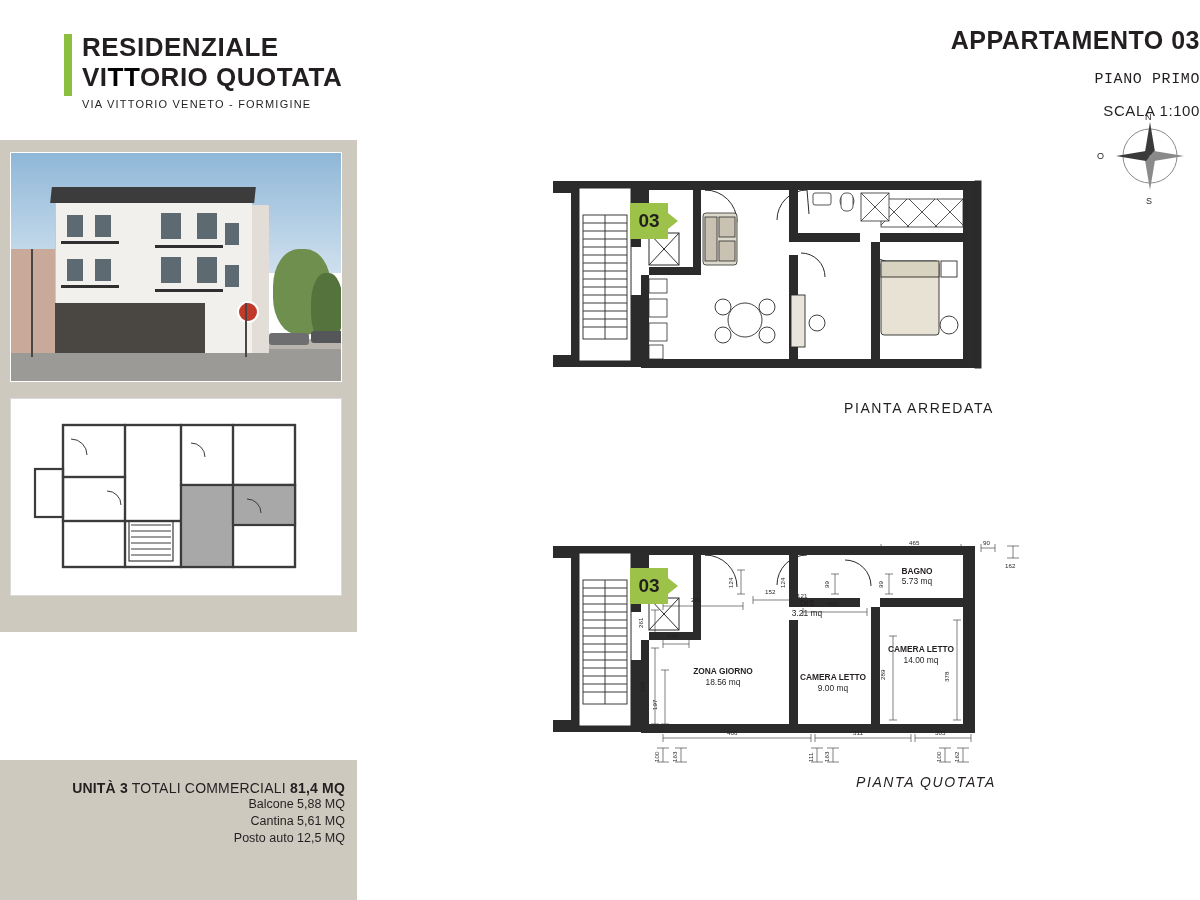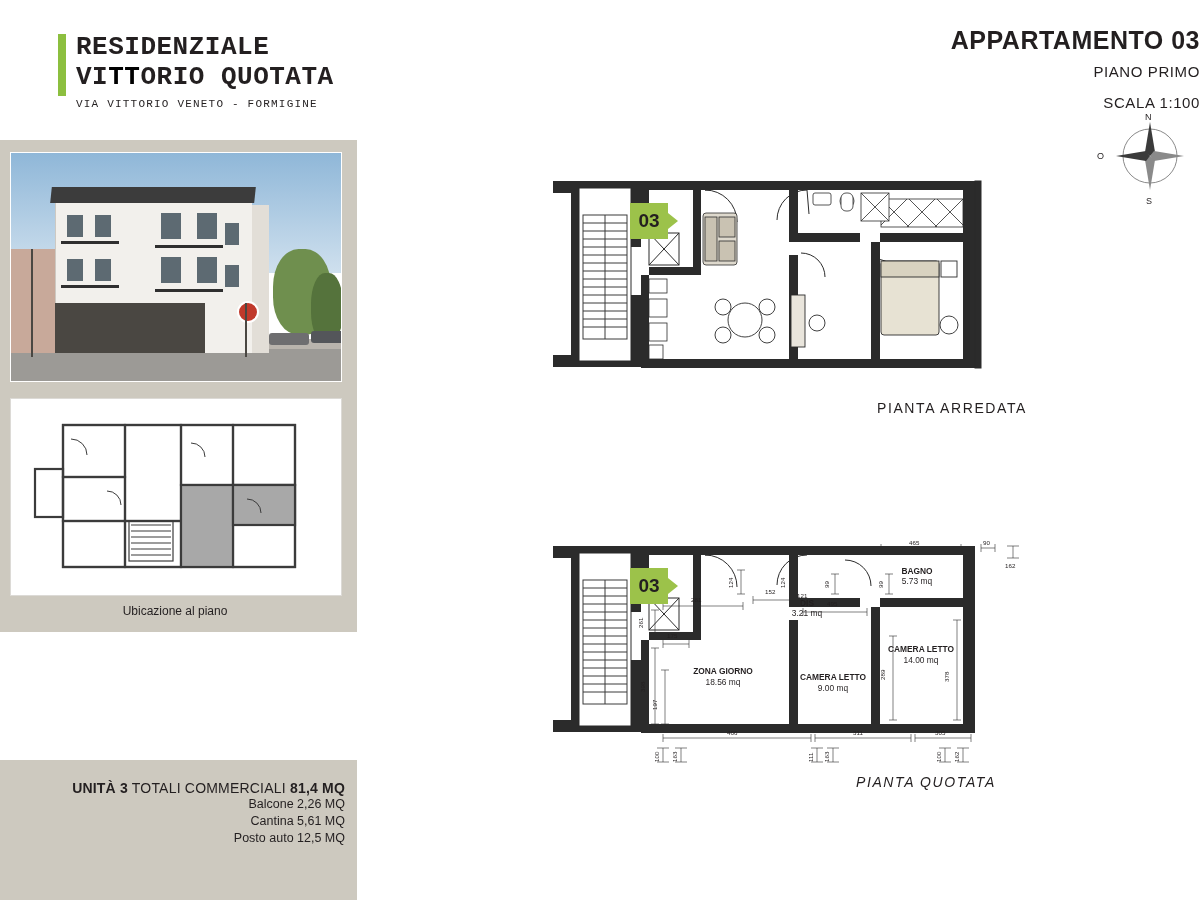--- a/index.html
+++ b/index.html
@@ -17,21 +17,21 @@
     position:absolute;left:0;top:0;width:357px;height:632px;
     background:#cdc9bf;
   }
   .left-band-bottom{
     position:absolute;left:0;top:760px;width:357px;height:140px;
     background:#cdc9bf;
   }
   .logo-box{
     position:absolute;left:0;top:0;width:357px;height:140px;background:#ffffff;
   }
-  .logo-inner{position:absolute;left:58px;top:32px;font-family:Liberation Mono, monospace;}
+  .logo-inner{position:absolute;left:64px;top:32px;}
   .logo-bar{
     position:absolute;left:0px;top:2px;width:8px;height:62px;background:#8cbf3f;
   }
   .logo-l1{
     font-size:26px;font-weight:bold;letter-spacing:0.5px;line-height:30px;
     margin-left:18px;color:#231f20;
   }
   .logo-l2{
     font-size:26px;font-weight:bold;letter-spacing:0.5px;line-height:30px;
     margin-left:18px;color:#231f20;
@@ -88,29 +88,29 @@
     position:absolute;left:0;top:780px;width:345px;text-align:right;
   }
   .unit-title{font-size:14px;letter-spacing:0.2px;}
   .unit-title b{font-weight:bold;}
   .unit-line{font-size:12.5px;line-height:17px;}
   
   .head{
     position:absolute;right:0px;top:26px;text-align:right;
   }
   .head-title{font-size:25px;font-weight:bold;letter-spacing:0.5px;}
-  .head-sub{font-size:15px;letter-spacing:0.6px;margin-top:8px;}
+  .head-sub{font-size:15px;letter-spacing:0.6px;margin-top:16px;font-family:Liberation Mono, monospace;}
   .head-sub2{font-size:15px;letter-spacing:0.6px;margin-top:14px;}
   .compass{
     position:absolute;left:1095px;top:112px;width:96px;height:96px;
   }
   .cap{
     position:absolute;font-size:14px;letter-spacing:1.6px;color:#231f20;
   }
-  .cap-arr{left:844px;top:400px;margin-left:33px;}
+  .cap-arr{left:844px;top:400px;}
   .cap-quo{left:856px;top:774px;font-style:italic;}
   .badge{
     position:absolute;width:38px;height:36px;background:#9cc24a;
     display:flex;align-items:center;justify-content:center;
     font-size:19px;font-weight:bold;color:#231f20;
   }
   .badge-arrow{
     position:absolute;width:0;height:0;border-top:8px solid transparent;
     border-bottom:8px solid transparent;border-left:10px solid #9cc24a;
   }
@@ -191,27 +191,26 @@
         <rect x="118" y="122" width="44" height="40"></rect>
       </g>
       <g stroke="#3b3b3b" fill="none" stroke-width="1">
         <path d="M60 40 a16 16 0 0 1 16 16"></path>
         <path d="M96 92 a14 14 0 0 1 14 14"></path>
         <path d="M180 44 a14 14 0 0 1 14 14"></path>
         <path d="M236 100 a14 14 0 0 1 14 14"></path>
       </g>
     </svg>
   </div>
-  <div class="loc-caption">Ubicazione al piano</div>
 
   <div class="unit-block">
     <div class="unit-title">
       <b>UNITÀ 3</b><span> TOTALI COMMERCIALI </span><b>81,4 MQ</b>
     </div>
-    <div class="unit-line">Balcone 2,26 MQ</div>
+    <div class="unit-line">Balcone 5,88 MQ</div>
     <div class="unit-line">Cantina 5,61 MQ</div>
     <div class="unit-line">Posto auto 12,5 MQ</div>
   </div>
 </div>
 
 <div class="head">
   <div class="head-title">APPARTAMENTO 03</div>
   <div class="head-sub">PIANO PRIMO</div>
   <div class="head-sub2">SCALA 1:100</div>
 </div>

